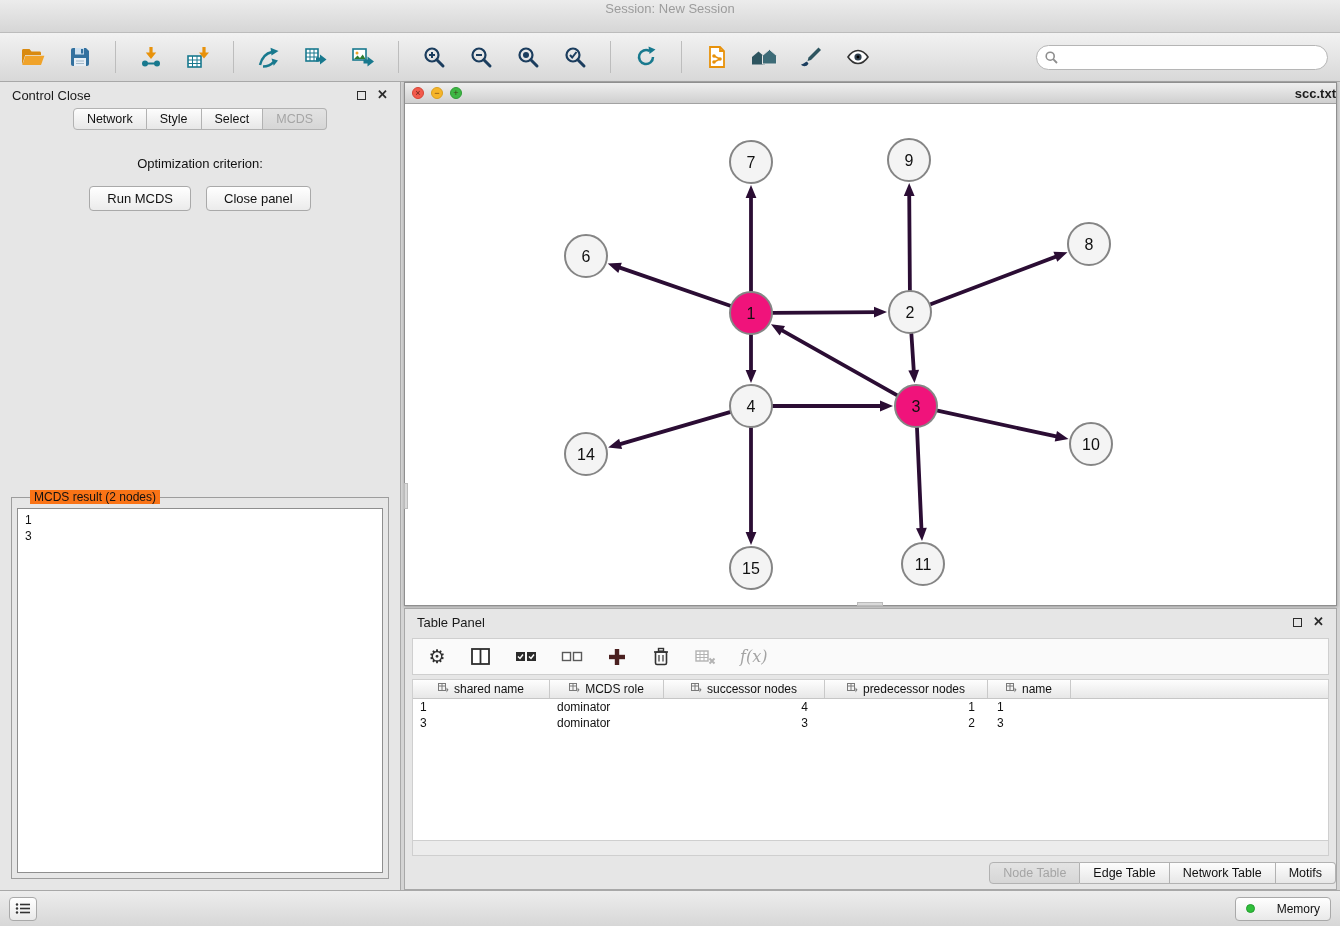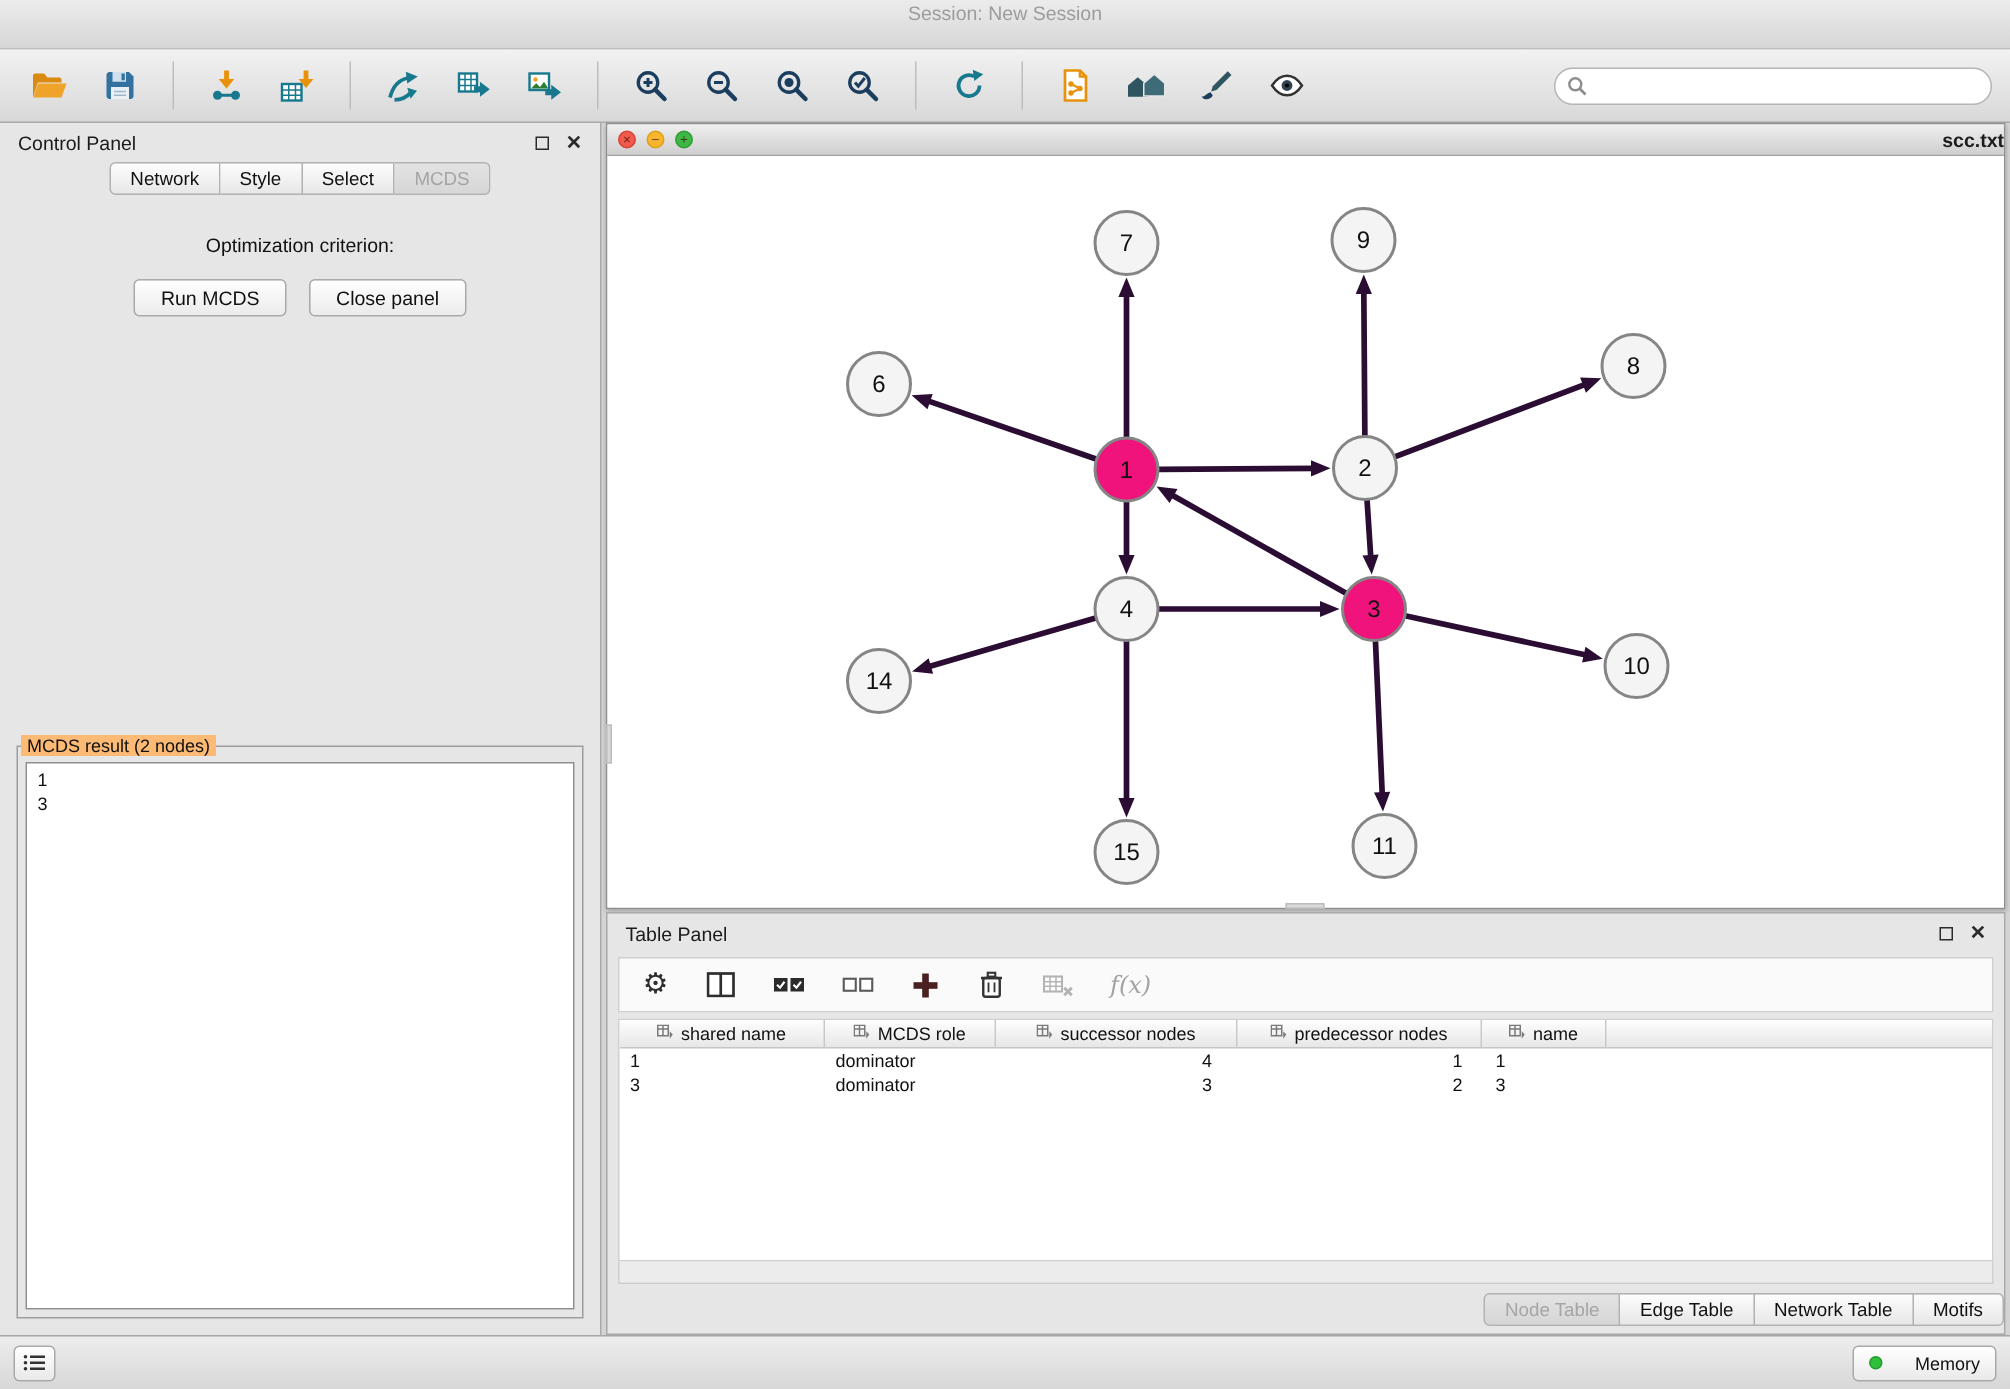--- a/index.html
+++ b/index.html
@@ -43,21 +43,21 @@
     display:flex;align-items:center;padding:0 6px 0 10px;font-size:13px;color:#111;}
   .dd-arrows{margin-left:auto;display:flex;flex-direction:column;gap:2px;align-items:center;}
   .dd-arrows i{display:block;width:0;height:0;border-left:4px solid transparent;border-right:4px solid transparent;}
   .dd-up{border-bottom:5px solid #555;}
   .dd-down{border-top:5px solid #555;}
   .btn-row{display:flex;gap:15px;margin-top:15px;}
   .btn{padding:4px 17px;font-size:13px;color:#111;background:linear-gradient(#ffffff,#ebebeb);
     border:1px solid #a9a9a9;border-radius:4px;cursor:default;}
   .result-group{margin:auto 11px 11px;align-self:stretch;height:382px;border:1px solid #9d9d9d;
     position:relative;padding:10px 5px 5px;flex:none;}
-  .result-legend{position:absolute;top:-8px;left:2px;background:#fdba74;padding:0 4px;font-size:12px;color:#111;}
+  .result-legend{position:absolute;top:-8px;left:18px;background:#f97316;padding:0 4px;font-size:12px;color:#111;}
   .result-list{width:100%;height:100%;background:#fff;border:1px solid #8e8e8e;font-size:12px;color:#111;
     padding:3px 7px;overflow:auto;}
   .result-item{line-height:16px;}
 
   
   .network-window{position:absolute;left:404px;top:0;right:3px;height:524px;background:#fff;
     border:1px solid #8f8f8f;display:flex;flex-direction:column;box-shadow:0 1px 3px rgba(0,0,0,.25);}
   .nw-titlebar{height:21px;background:linear-gradient(#efefef,#cfcfcf);border-bottom:1px solid #a2a2a2;
     display:flex;align-items:center;padding:0 7px;position:relative;flex:none;}
   .mac-btns{display:flex;gap:7px;z-index:2;}
@@ -251,21 +251,21 @@
         <line x1="8.2" y1="8.2" x2="12" y2="12" stroke="#8d8d8d" stroke-width="1.8"></line>
       </svg>
       <input class="search-input" type="text" placeholder="" style="">
     </div>
   </div>
 
   <div class="main">
 
     <div class="control-panel">
       <div class="panel-header">
-        <span>Control Panel</span>
+        <span>Control Close</span>
         <span class="spacer"></span>
         <span class="win-ic">
           <span class="float-box"></span>
           <span class="close-x">✕</span>
         </span>
       </div>
       <div class="tabs-row">
           <div class="tab">Network</div>
           <div class="tab">Style</div>
           <div class="tab">Select</div>

